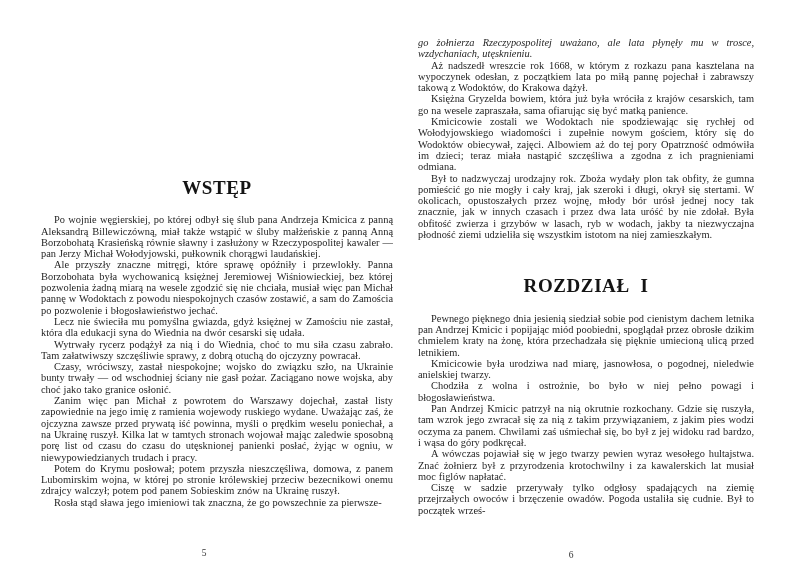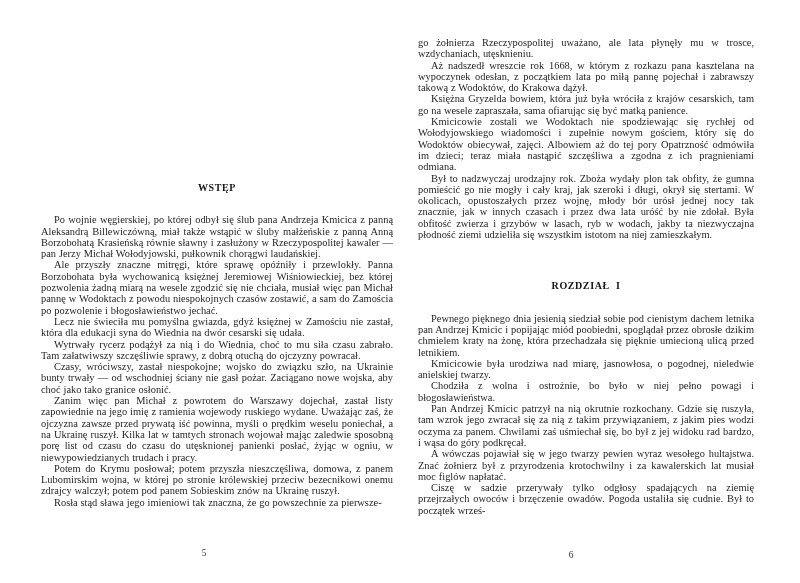--- a/index.html
+++ b/index.html
@@ -21,36 +21,37 @@
     line-height: 11.3px;
   }
   .page p {
     margin: 0;
     text-align: justify;
     text-indent: 13px;
     word-spacing: 0.3px;
   }
   .page p.no-indent {
     text-indent: 0;
+    font-style: italic;
   }
   .page-left {
     left: 41px;
     top: 182px;
     width: 352px;
   }
   .page-right {
     left: 418px;
     top: 37px;
     width: 336px;
   }
   .heading {
     margin: 0;
     text-align: center;
     font-weight: bold;
-    font-size: 10px;
+    font-size: 19px;
     letter-spacing: 0.6px;
     white-space: pre-wrap;
     color: #141414;
   }
   .heading-wstep {
     margin-bottom: 21px;
   }
   .heading-rozdzial {
     margin-top: 40px;
     margin-bottom: 21px;

